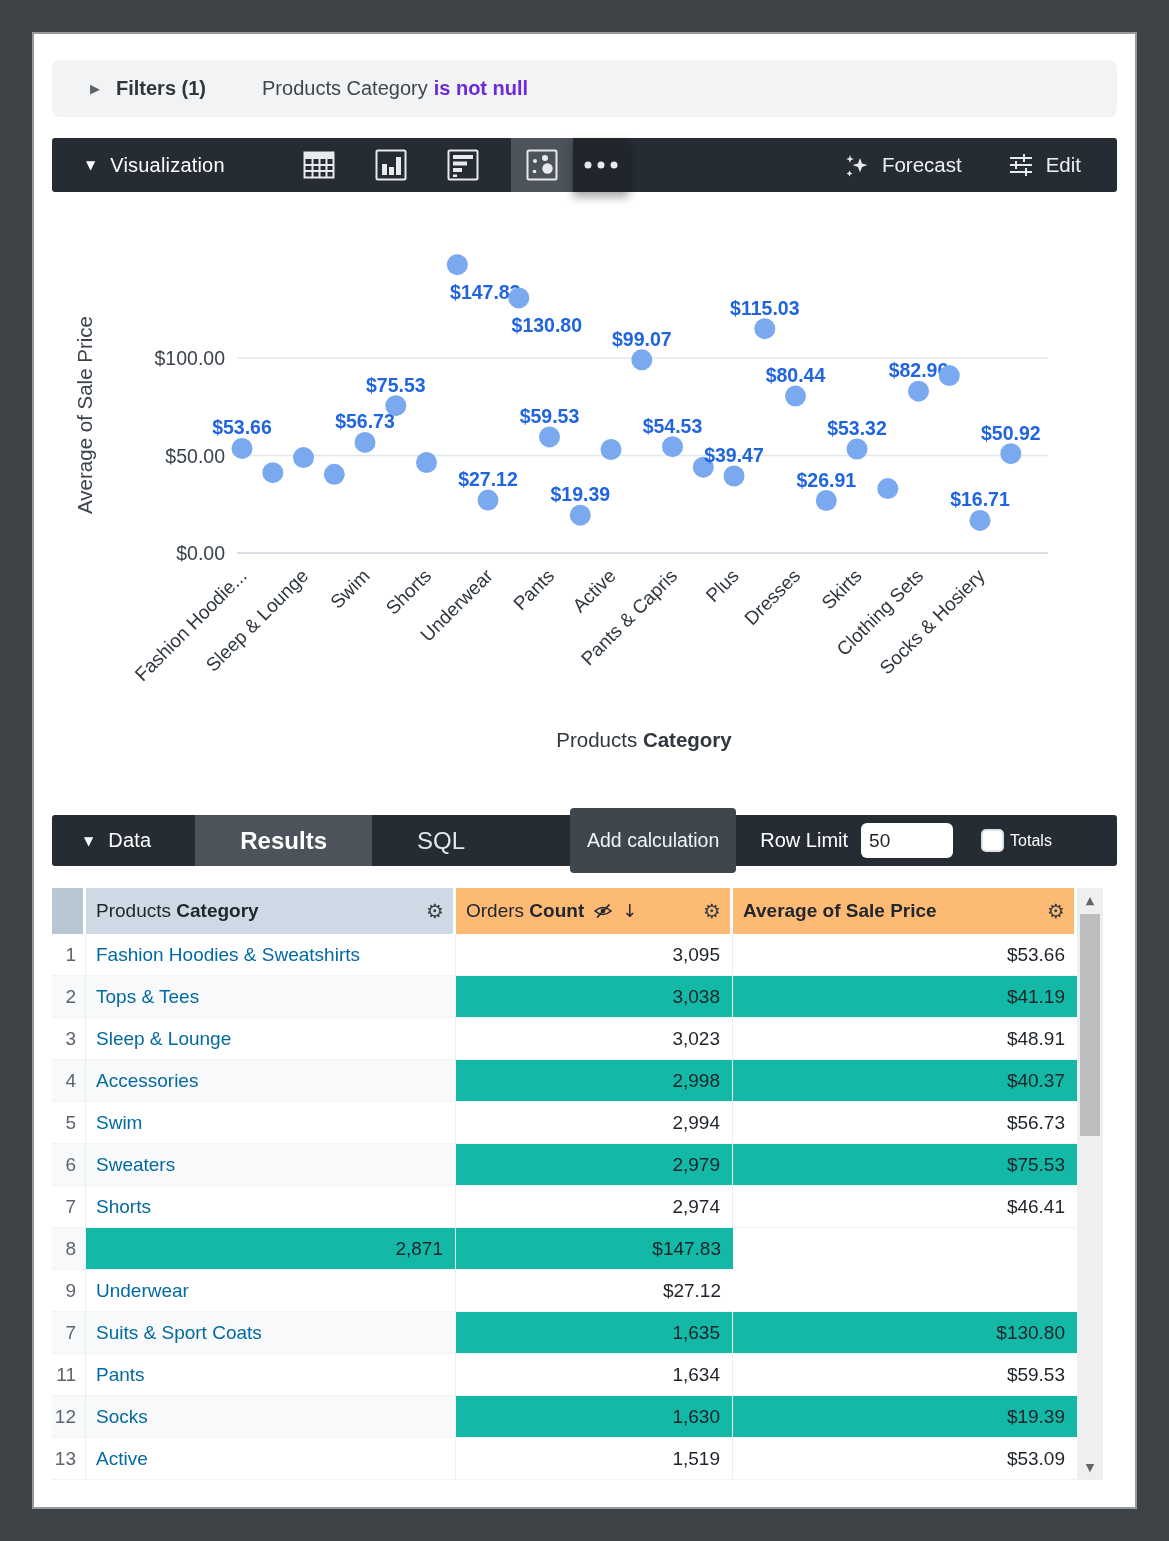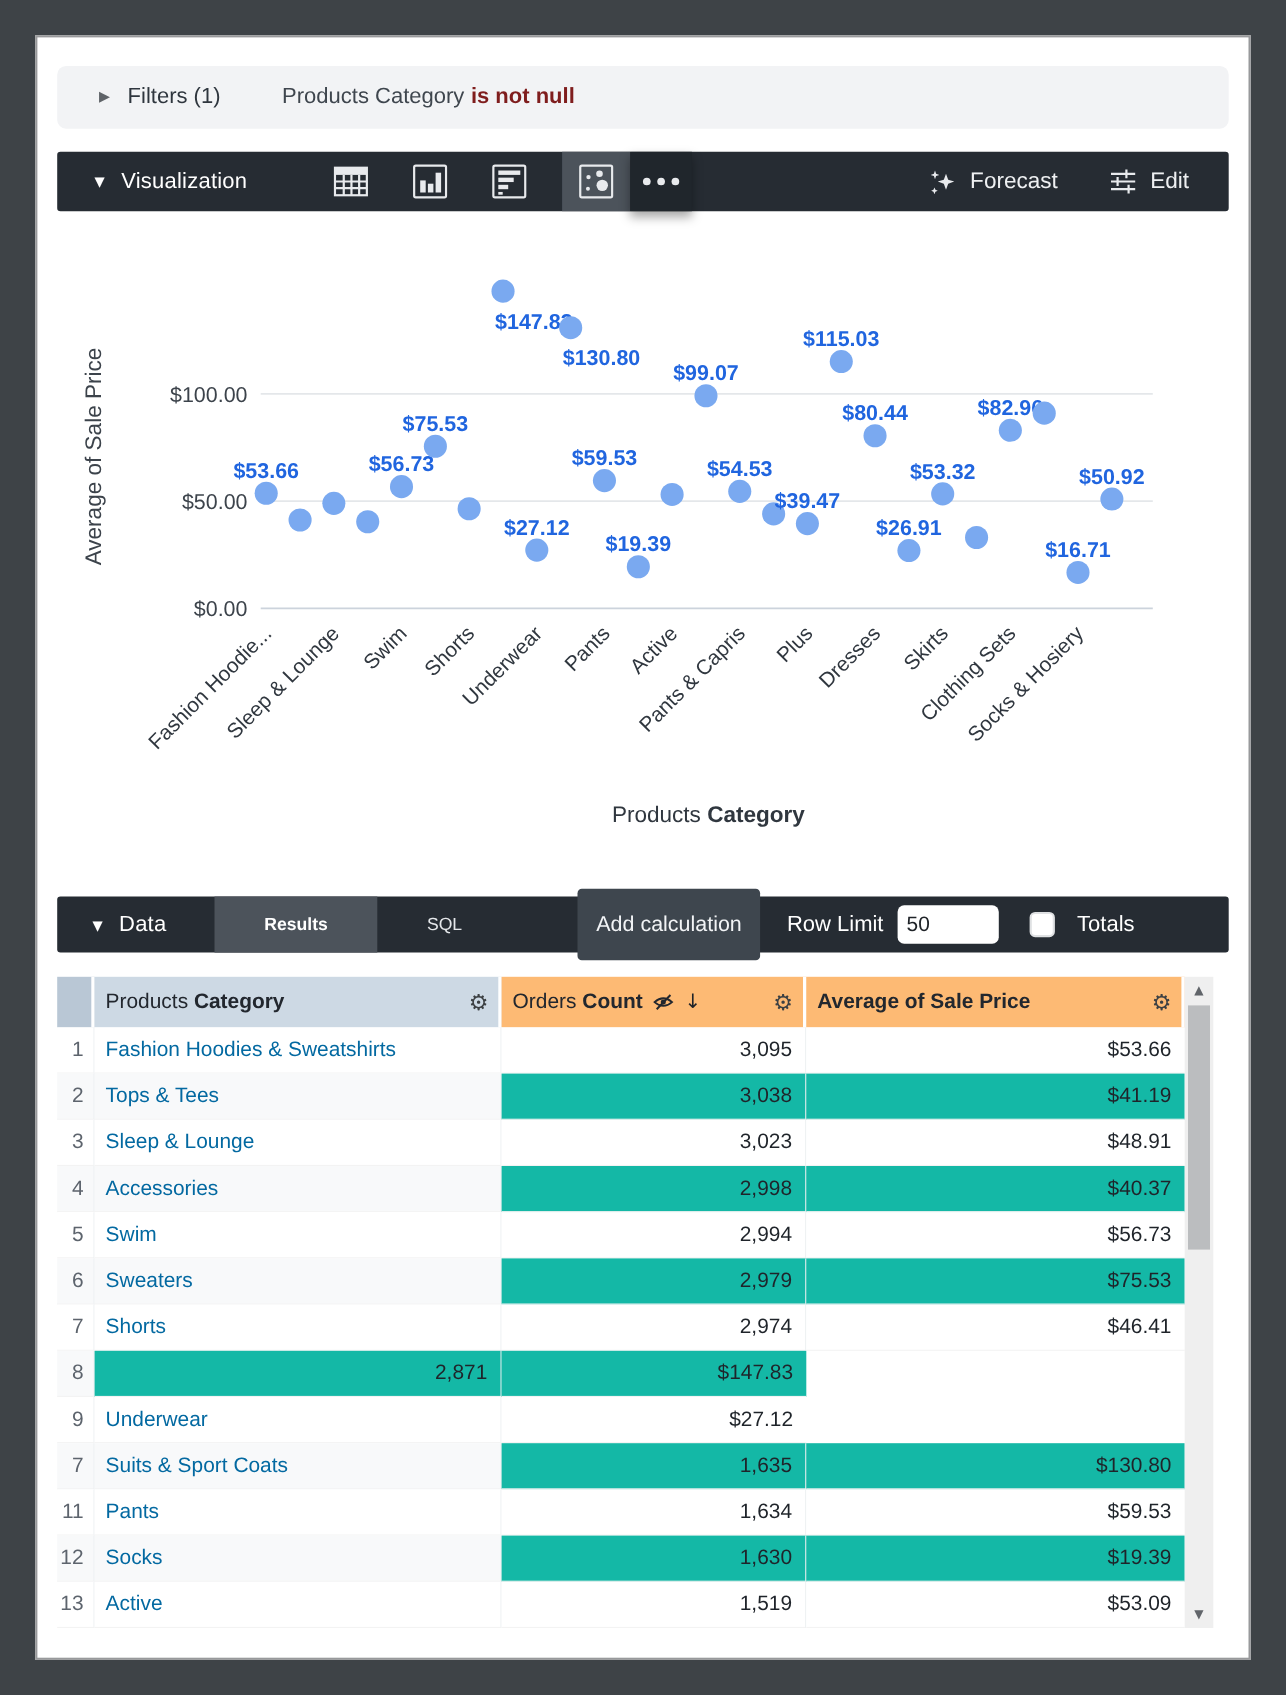--- a/index.html
+++ b/index.html
@@ -16,23 +16,23 @@
   }
   .uicon{font-family:"DejaVu Sans",sans-serif;line-height:1}
 
   
   .filters-bar{
     height:57px;background:#f2f3f5;border-radius:8px;
     display:flex;align-items:center;padding:0 24px 0 38px;
     font-size:20px;color:#3c434b;
   }
   .caret-right{font-size:13px;color:#5f6368}
-  .filters-label{margin-left:16px;font-weight:400;color:#2f363e}
+  .filters-label{margin-left:16px;font-weight:700;color:#2f363e}
   .filter-condition{margin-left:56px;color:#3f464e}
-  .filter-condition b{margin-left:6px;color:#7f1d1d}
+  .filter-condition b{margin-left:6px;color:#6d28d9}
 
   
   .bar{
     height:54px;background:#262c33;border-radius:3px;
     display:flex;align-items:center;color:#fff;font-size:20px;
   }
   .viz-bar{margin-top:21px;padding-left:34px}
   .caret-down{font-size:12px;color:#fff}
   .bar-title{margin-left:15px;letter-spacing:.2px}
   .viz-icons{display:flex;align-items:center;height:100%;margin-left:58px}
@@ -48,31 +48,31 @@
   .chart-svg text{font-family:"Liberation Sans",sans-serif}
   .tick{font-size:19.5px;fill:#3c434b}
   .ytitle{font-size:20.5px;fill:#3c434b}
   .xlab{font-size:19px;fill:#30373f}
   .vlab{font-size:19.5px;font-weight:bold;fill:#2065df}
   .xtitle{font-size:20.5px;fill:#30373f}
   .xtitle .b{font-weight:bold}
 
   
   .data-bar{margin-top:20px;height:51px;border-radius:3px;padding-left:32px}
-  .tab{height:100%;padding:0 45px;display:flex;align-items:center;font-size:16px;color:#e4e7ea}
+  .tab{height:100%;padding:0 45px;display:flex;align-items:center;font-size:24px;color:#e4e7ea}
   .tab.first{margin-left:44px}
   .tab.active{background:#4c535b;font-weight:bold;color:#fff}
   .add-calc{margin-left:60px;background:#3e464e;height:37px;padding:14px 17px;border-radius:4px;
     display:flex;align-items:center;font-size:19.5px;color:#f2f4f6}
   .row-limit-label{margin-left:24px;font-size:20px;white-space:nowrap}
   .row-limit-input{margin-left:13px;width:76px;height:35px;border:none;border-radius:6px;
     font-size:19px;padding:0 8px;color:#1f2328;font-family:"Liberation Sans",sans-serif}
   .checkbox{margin-left:28px;width:23px;height:23px;background:#fff;border-radius:5px;
     border:2px solid #dfe1e3;box-sizing:border-box;flex:none}
-  .totals-label{margin-left:20px;font-size:20px}
+  .totals-label{margin-left:6px;font-size:16px}
 
   
   .table-wrap{margin-top:22px;width:1051px;position:relative;font-size:19px}
   .thead,.trow{display:grid;grid-template-columns:34px 370px 277px 344px}
   .thead{height:46px}
   .th{display:flex;align-items:center;border-right:3px solid #fff;box-sizing:border-box;
     padding:0 9px 0 10px;color:#22272e;white-space:nowrap}
   .th-idx{background:#b9c7d5}
   .th-cat{background:#cdd9e4}
   .th-ord,.th-avg{background:#fdba74}

